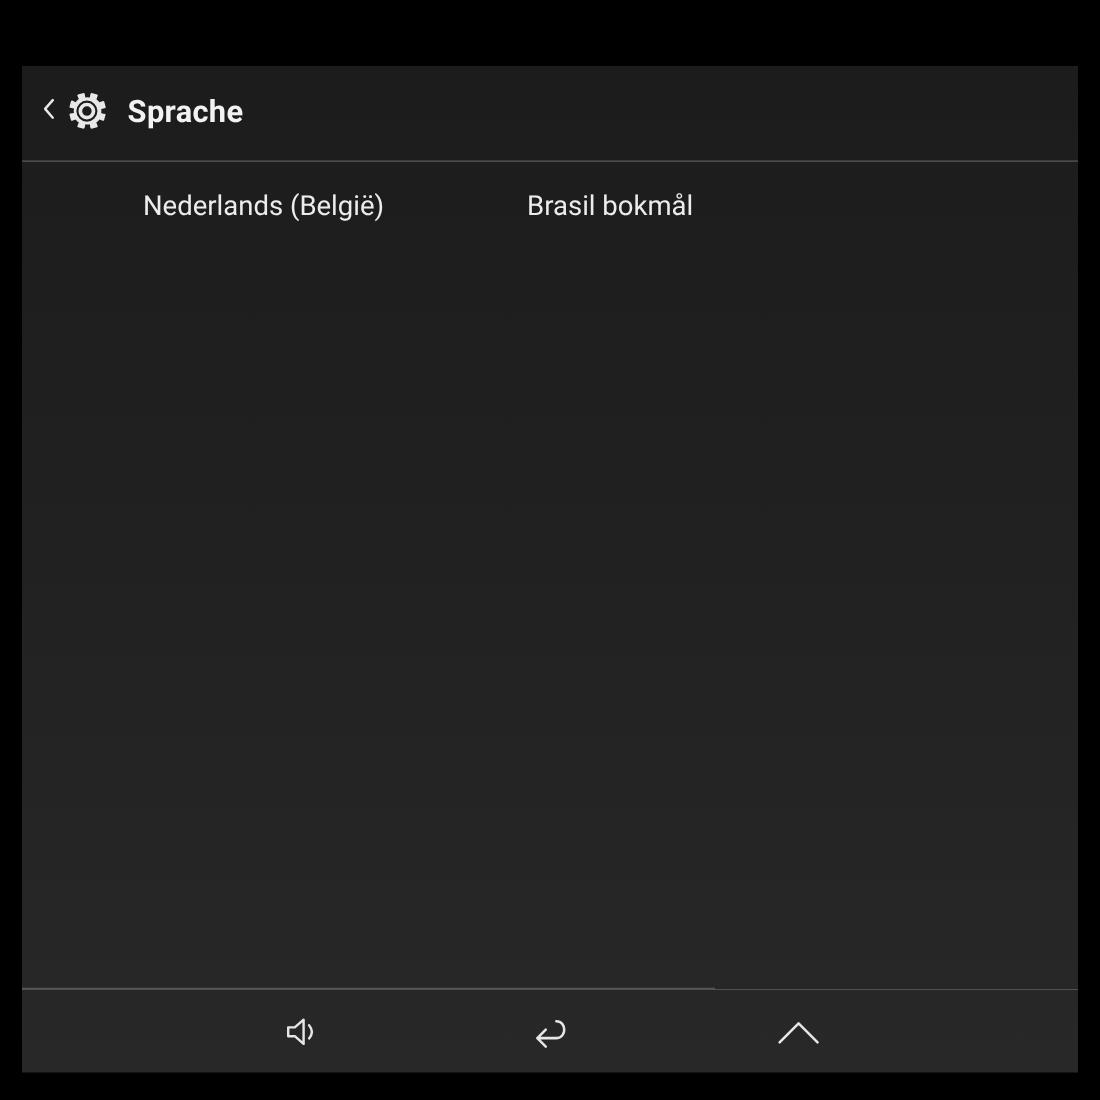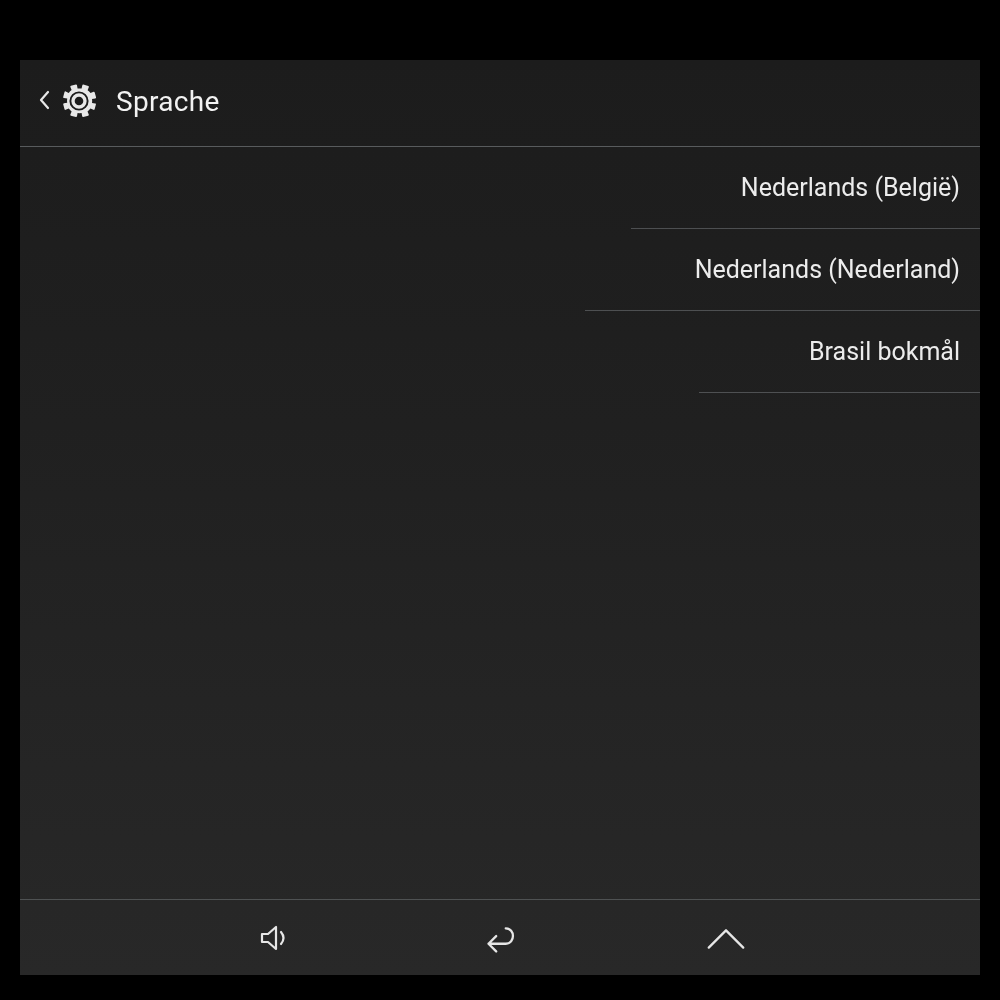--- a/index.html
+++ b/index.html
@@ -40,29 +40,27 @@
     }
     .gear {
       width: 46px;
       height: 46px;
       margin-right: 14px;
     }
     .gear svg { width: 100%; height: 100%; display: block; }
     .title {
       color: #f2f2f2;
       font-size: 28px;
-      font-weight: 400;
+      font-weight: 700;
       letter-spacing: 0.3px;
     }
     .list {
       flex: 1;
       display: flex;
-      flex-direction: column;
       overflow: hidden;
-      align-items: flex-end;
     }
     .list-item {
       padding: 26px 20px 26px 110px;
       border-bottom: 1px solid rgba(200, 210, 215, 0.28);
       cursor: pointer;
     }
     .list-item-label {
       color: #ececec;
       font-size: 25px;
       font-weight: 400;
@@ -103,23 +101,20 @@
       </svg>
     </span>
     <span class="title">Sprache</span>
   </div>
 
   <div class="list">
     <div class="list-item">
       <span class="list-item-label">Nederlands (België)</span>
     </div>
     <div class="list-item">
-      <span class="list-item-label">Nederlands (Nederland)</span>
-    </div>
-    <div class="list-item">
       <span class="list-item-label">Brasil bokmål</span>
     </div>
   </div>
 
   <div class="navbar">
     <div class="nav-btn">
       <svg viewBox="0 0 36 36" width="36" height="36">
         <path d="M6 14 L12 14 L20 7 L20 29 L12 22 L6 22 Z" fill="none" stroke="#e6e6e6" stroke-width="2.2" stroke-linejoin="round"></path>
         <path d="M25 12 Q30 18 25 24" fill="none" stroke="#e6e6e6" stroke-width="2.2" stroke-linecap="round"></path>
       </svg>

